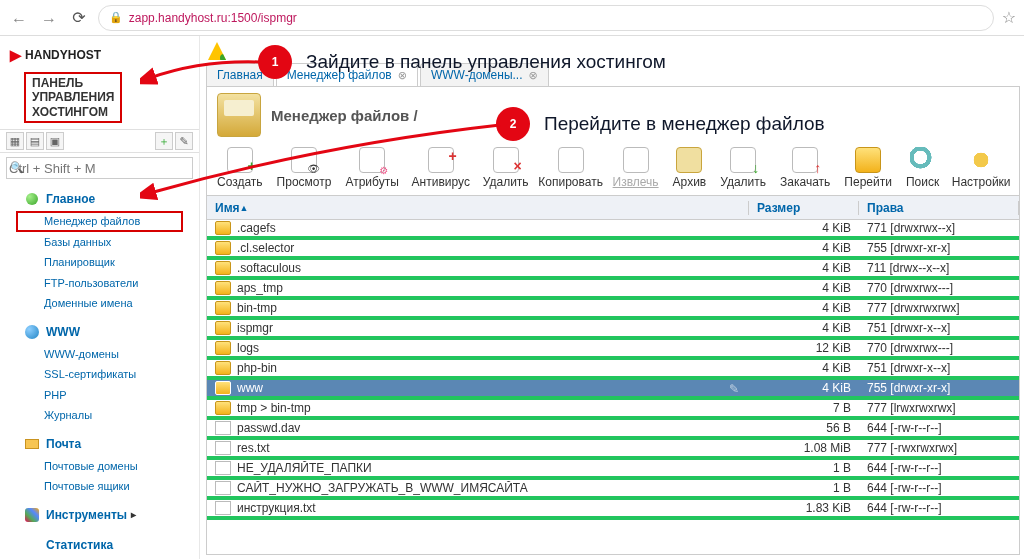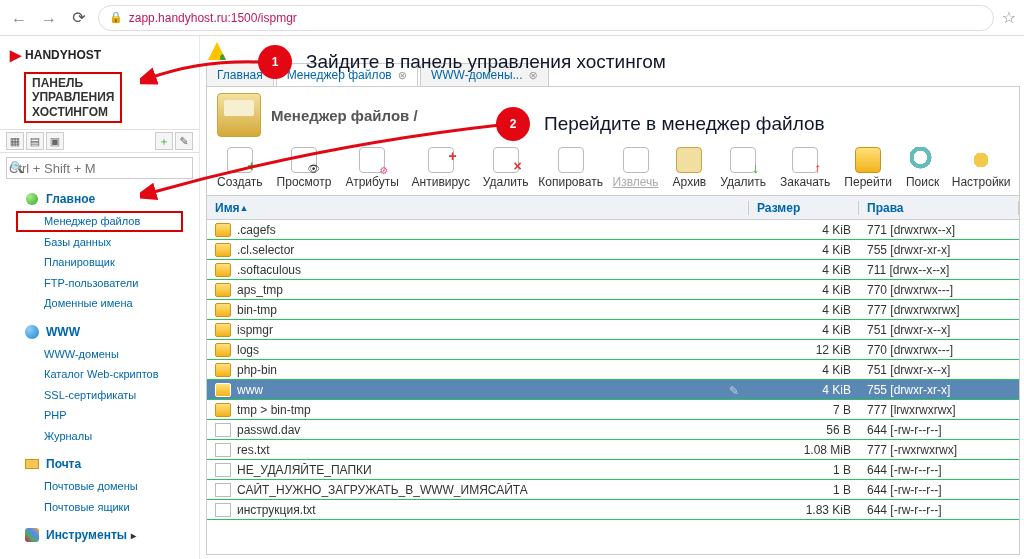--- a/index.html
+++ b/index.html
@@ -62,21 +62,21 @@
   .ic-dl::after{content:"↓";position:absolute;bottom:-4px;right:-4px;color:#3aa52a;font-weight:bold;font-size:14px;}
   .ic-ul::after{content:"↑";position:absolute;bottom:-4px;right:-4px;color:#d33;font-weight:bold;font-size:14px;}
   .ic-search{background:radial-gradient(circle at 40% 40%,#fff 0 30%,#6bb 31% 50%,transparent 51%);}
   .ic-gear{background:radial-gradient(circle,#f3c94a 40%,transparent 41%);}
   
   .tbl{flex:1;overflow:auto;border-top:1px solid #ccc;}
   .thead,.trow{display:grid;grid-template-columns:1fr 110px 160px;align-items:center;}
   .thead{background:#eef1f6;border-bottom:1px solid #ccc;font-weight:bold;color:#0066aa;height:24px;font-size:11px;}
   .thead>div{padding:0 8px;border-right:1px solid #ccc;display:flex;align-items:center;}
   .sort{color:#0066aa;font-size:9px;}
-  .trow{height:20px;font-size:11px;border-bottom:1px solid #22c55e;}
+  .trow{height:20px;font-size:11px;border-bottom:4px solid #22c55e;}
   .trow>div{padding:0 8px;overflow:hidden;text-overflow:ellipsis;white-space:nowrap;}
   .trow .namec{display:flex;align-items:center;gap:6px;}
   .fico{width:16px;height:14px;flex-shrink:0;}
   .fico.folder{background:linear-gradient(#ffe17a,#f3b21b);border:1px solid #c8951a;border-radius:2px;}
   .fico.file{background:#fff;border:1px solid #bbb;}
   .trow .size{text-align:right;}
   .trow.sel{background:#5b87b4;color:#fff;}
   .trow.sel .fico.folder{border-color:#fff;}
   .edit-ico{width:12px;height:12px;margin-left:auto;opacity:.6;color:#fff;}
   
@@ -137,21 +137,20 @@
           <div class="sb-item">Доменные имена</div>
         </div>
         <div class="sb-group">
           <div class="sb-group-h">
             <span class="gicon">
               <span class="glb"></span>
             </span>
             <span>WWW</span>
           </div>
           <div class="sb-item">WWW-домены</div>
-          <div class="sb-item">Каталог Web-скриптов</div>
           <div class="sb-item">SSL-сертификаты</div>
           <div class="sb-item">PHP</div>
           <div class="sb-item">Журналы</div>
         </div>
         <div class="sb-group">
           <div class="sb-group-h">
             <span class="gicon">
               <span class="mail"></span>
             </span>
             <span>Почта</span>

